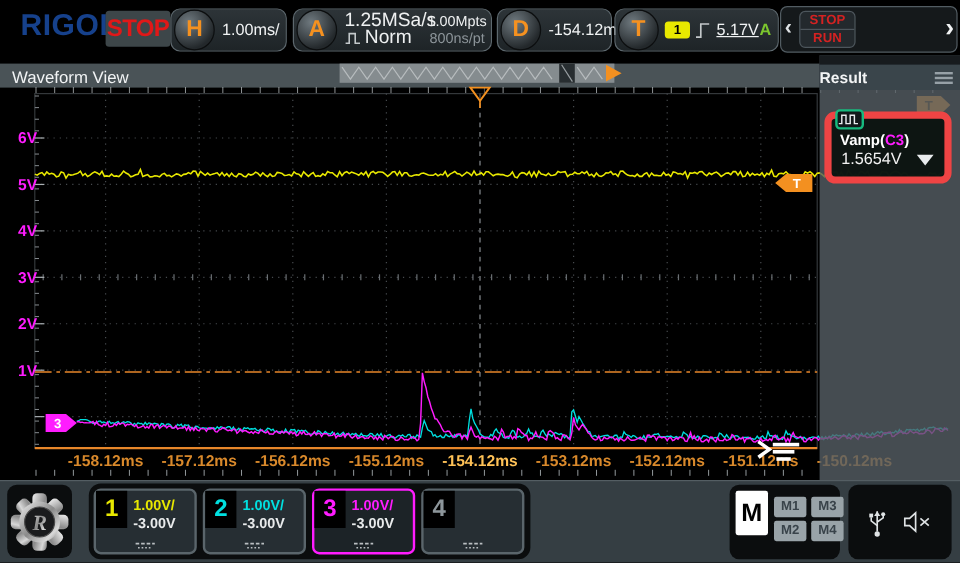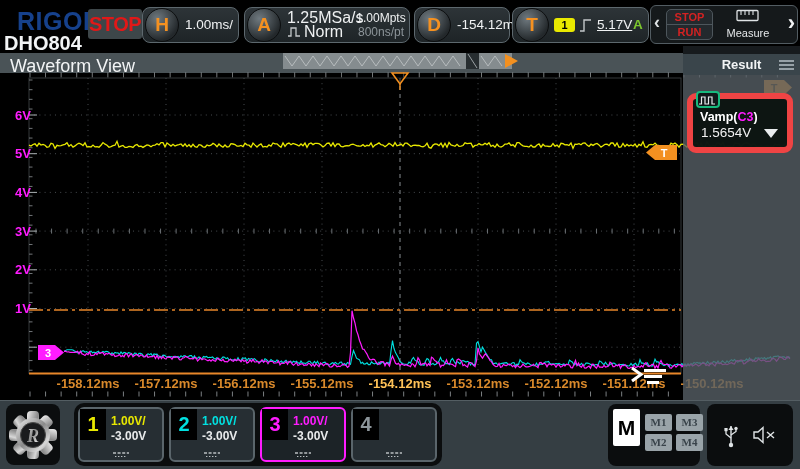--- a/index.html
+++ b/index.html
@@ -36,28 +36,28 @@
   .chevl{position:absolute;left:3px;top:6px;font-size:18px;font-weight:bold;color:#dfe3e5;}
   .chevr{position:absolute;right:2px;top:4px;font-size:22px;font-weight:bold;color:#f2f4f5;}
   .runstop{position:absolute;left:15px;top:3px;width:47px;height:31px;background:#23292d;
            border:1px solid #4d565c;border-radius:5px;box-sizing:border-box;text-align:center;}
   .runstop div{font-size:11px;font-weight:bold;color:#d42222;line-height:14px;}
   .runstop .l1{border-bottom:1px solid #4d565c;}
   .measure{position:absolute;left:68px;top:2px;width:58px;height:33px;text-align:center;}
   .measure .mlab{font-size:11px;color:#e4e7e9;margin-top:1px;}
   
   .strip{position:absolute;left:0;top:53px;width:683px;height:20px;background:#4a5357;}
-  .tabtitle{position:absolute;left:10px;top:56px;font-size:18px;color:#f2f4f5;z-index:4;}
+  .tabtitle{position:absolute;left:10px;top:56px;font-size:14px;color:#f2f4f5;z-index:4;}
   
   #wave{position:absolute;left:0;top:0;z-index:3;pointer-events:none;}
   
   .panel{position:absolute;left:683px;top:46px;width:117px;height:354px;background:rgba(86,95,101,.8);z-index:5;}
   .ptop{height:8px;background:#171b1e;}
   .phead{height:21px;background:#3a454b;color:#f2f4f5;font-size:13px;font-weight:bold;
-         text-align:center;line-height:21px;position:relative;}
+         text-align:left;line-height:21px;position:relative;}
   .burger{position:absolute;right:6px;top:6px;width:15px;}
   .burger div{height:2px;background:#97a1a7;margin-bottom:2px;}
   .card{position:absolute;left:4px;top:47px;width:106px;height:60px;background:rgba(9,17,13,.93);
         border:6px solid #ef4444;border-radius:9px;box-sizing:border-box;}
   .cardicon{position:absolute;left:3px;top:-8px;width:24px;height:17px;background:#11181a;
             border:2px solid #17b97e;border-radius:4px;box-sizing:border-box;}
   .mname{position:absolute;left:7px;top:11px;font-size:12.5px;font-weight:bold;color:#fff;}
   .msrc{color:#ff1cff;}
   .mval{position:absolute;left:8px;top:26px;font-size:13.5px;color:#f2f2f2;}
   .mdrop{position:absolute;right:9px;top:30px;width:0;height:0;border-left:7px solid transparent;
@@ -75,21 +75,21 @@
          font-weight:bold;text-align:center;line-height:31px;color:var(--chc);}
   .chvals{position:absolute;left:31px;top:5px;font-size:12px;font-weight:bold;line-height:15px;}
   .sc{color:var(--chc);} .of{color:#e9ebec;text-align:center;} .off .of{color:#8d969b;}
   .coupl{position:absolute;left:50%;transform:translateX(-50%);bottom:2px;}
   .mgroup{position:absolute;left:608px;top:3px;width:92px;height:62px;background:#0b0d0e;border-radius:8px;}
   .mtile{position:absolute;left:5px;top:5px;width:27px;height:37px;background:#fff;color:#000;
          font-weight:bold;font-size:21px;text-align:center;line-height:37px;border-radius:2px;}
   .mgrid{position:absolute;left:37px;top:10px;display:grid;grid-template-columns:27px 27px;
          grid-auto-rows:17px;gap:3px 4px;}
   .mbtn{background:#99a3a8;color:#39434a;font-size:11px;font-weight:bold;text-align:center;
-        line-height:17px;border-radius:2px;font-family:Liberation Serif, serif;}
+        line-height:17px;border-radius:2px;}
   .stgroup{position:absolute;left:707px;top:3px;width:86px;height:62px;background:#0b0d0e;border-radius:8px;
            display:flex;align-items:center;justify-content:center;gap:12px;}
 </style>
 </head>
 <body>
 
 <div class="screen">
 
   <div class="toolbar">
     <div class="brand">RIGOL</div>
@@ -131,33 +131,25 @@
       <div class="tlev">5.17V</div>
       <div class="tswp">A</div>
     </div>
 
     <div class="rcluster">
       <div class="chevl">‹</div>
       <div class="runstop">
         <div class="l1">STOP</div>
         <div>RUN</div>
       </div>
-      <div class="measure">
-        <svg width="24" height="13">
-          <rect x="1" y="1.5" width="21" height="10" fill="none" stroke="#dfe3e5" stroke-width="1.3" rx="1"></rect>
-          <path d="M5,2 V6 M9,2 V6 M13,2 V6 M17,2 V6" stroke="#dfe3e5" stroke-width="1.1"></path>
-        </svg>
-        <div class="mlab">Measure</div>
-      </div>
       <div class="chevr">›</div>
     </div>
   </div>
 
   <div class="strip"></div>
-  <div class="model">DHO804</div>
   <div class="tabtitle">Waveform View</div>
 
   <svg id="wave" width="800" height="469">
       <g>
         <rect x="283" y="53" width="229" height="16" fill="#858c8f"></rect>
         <polyline points="285,56 292,66 299,56 306,66 313,56 320,66 327,56 334,66 341,56 348,66 355,56 362,66 369,56 376,66 383,56 390,66 397,56 404,66 411,56 418,66 425,56 432,66 439,56 446,66 453,56 460,66" fill="none" stroke="#b7bcbe" stroke-width="1"></polyline>
         <rect x="466" y="53" width="13" height="16" fill="#272d30"></rect>
         <path d="M468,54 L477,68" stroke="#9aa0a3" stroke-width="1"></path>
         <polyline points="481,56 488,66 495,56 502,66" fill="none" stroke="#b7bcbe" stroke-width="1"></polyline>
         <polygon points="505,54 518,61 505,68" fill="#f39020"></polygon>

